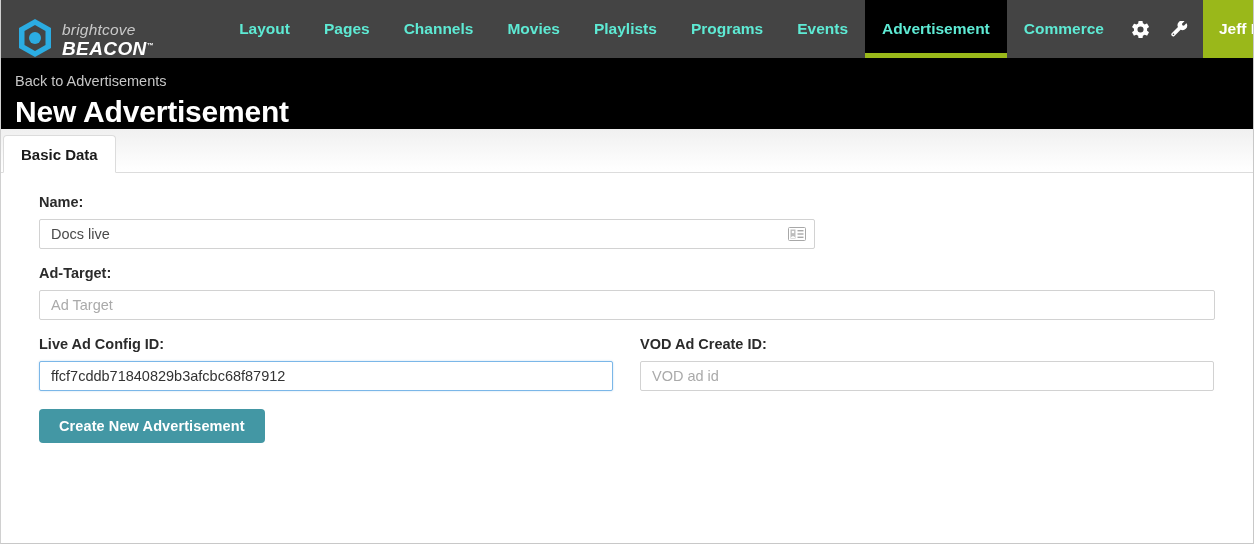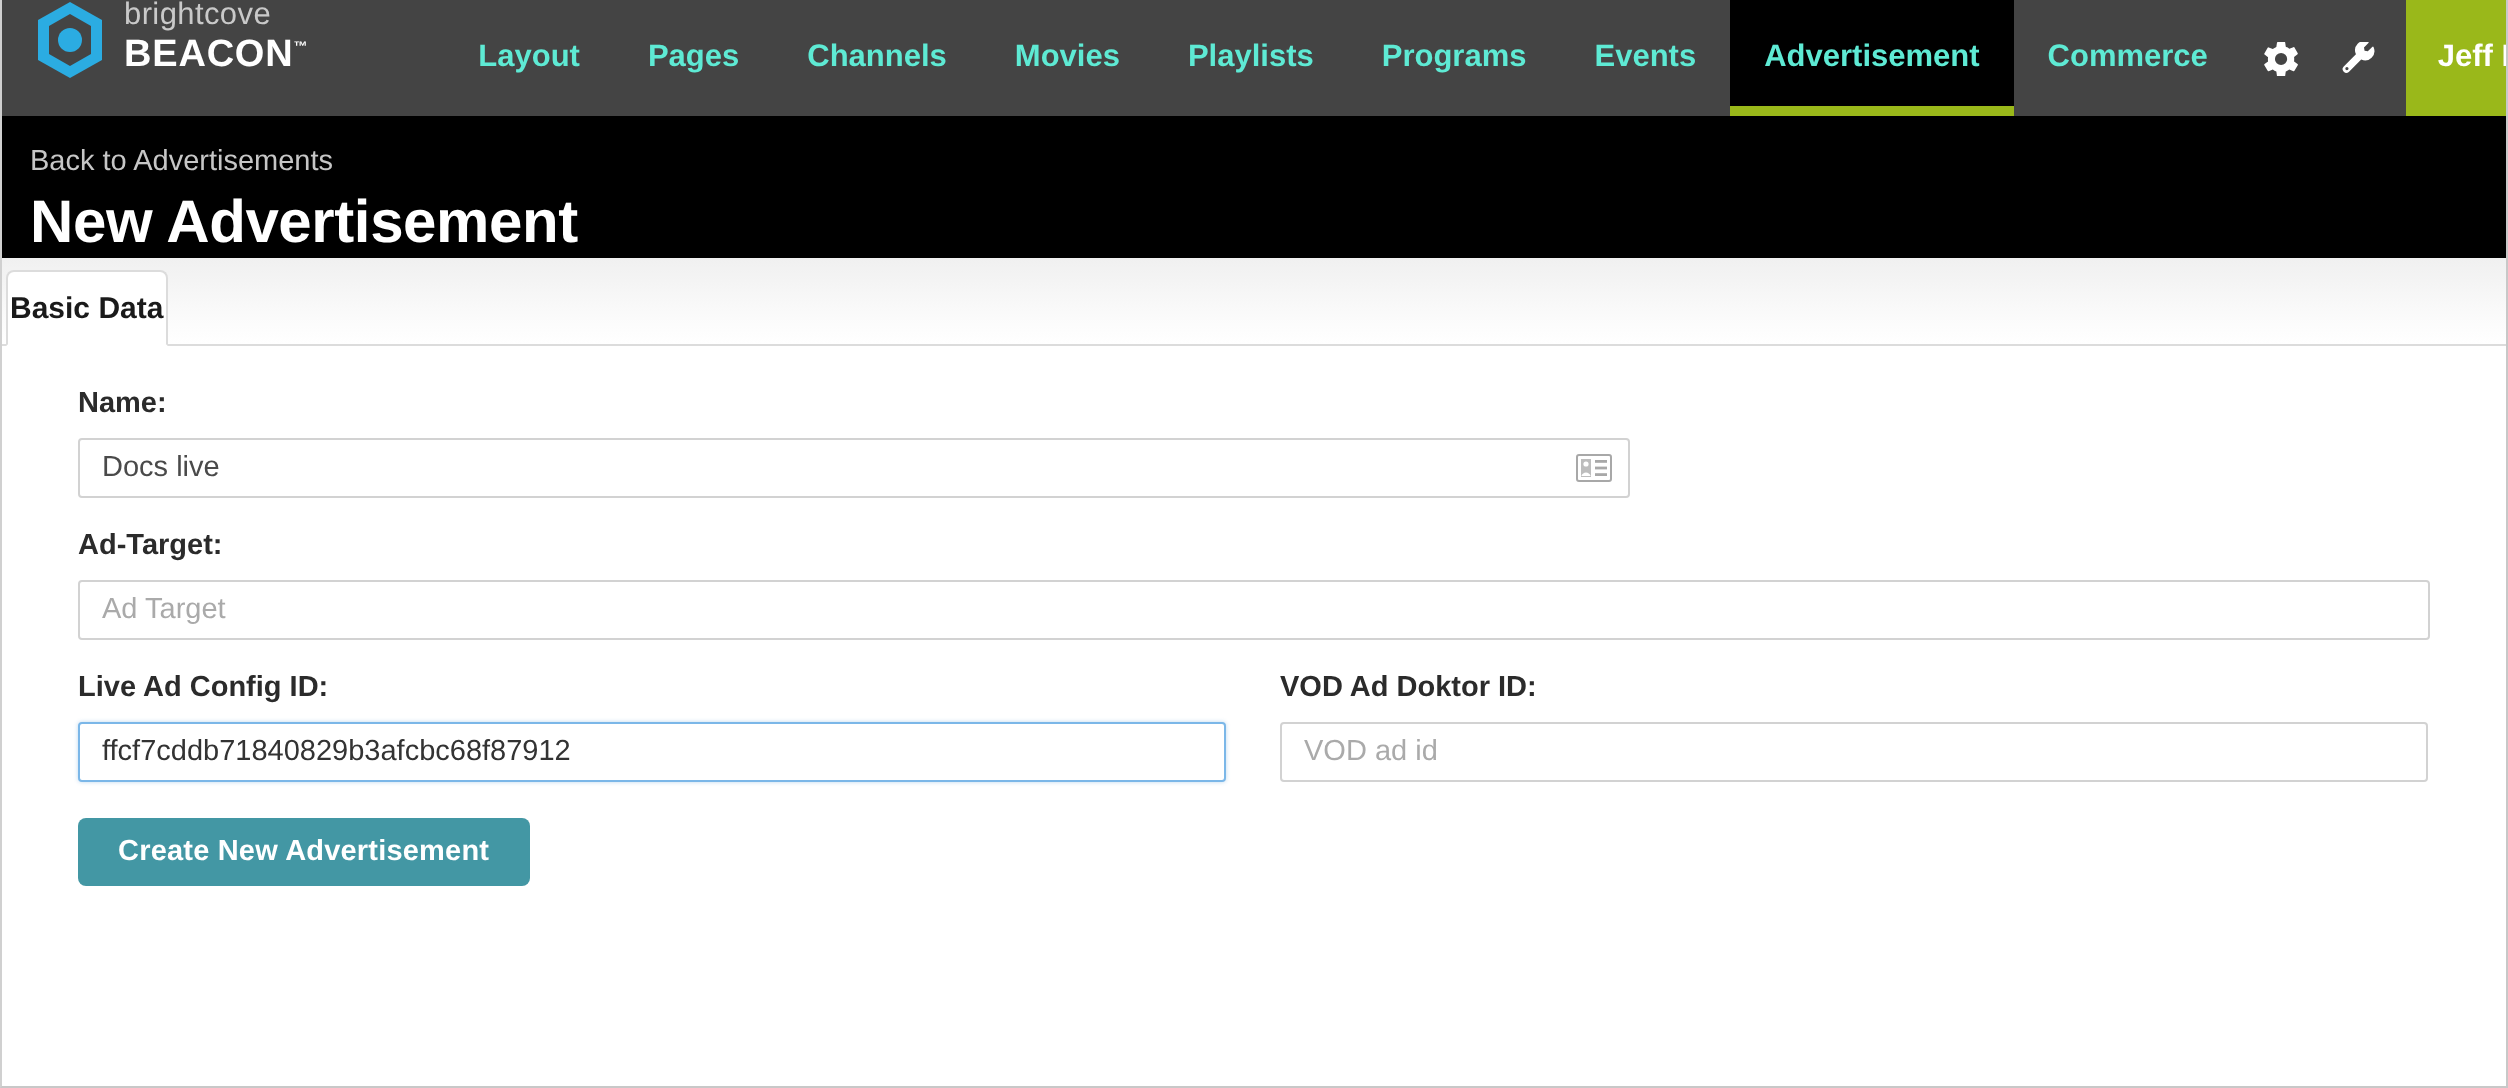--- a/index.html
+++ b/index.html
@@ -28,24 +28,25 @@
     position: relative;
     height: 58px;
     background: #444444;
     display: flex;
     align-items: stretch;
     overflow: hidden;
   }
 
   .brand {
     display: flex;
-    align-items: flex-start;
+    align-items: flex-end;
     padding-left: 16px;
     padding-right: 10px;
     flex: 0 0 auto;
+    font-style: italic;
   }
 
   .logo-mark {
     width: 36px;
     height: 40px;
     flex: 0 0 auto;
     margin-right: 9px;
   }
 
   .brand-text {
@@ -158,21 +159,21 @@
     border-bottom: 1px solid #dcdcdc;
     padding-left: 2px;
     display: flex;
     align-items: flex-end;
   }
   .tab {
     position: relative;
     height: 38px;
     display: flex;
     align-items: center;
-    padding: 0 1px;
+    padding: 0 17px;
     font-size: 15px;
     font-weight: bold;
     color: #1a1a1a;
     background: #ffffff;
     border: 1px solid #dcdcdc;
     border-bottom: 1px solid #ffffff;
     border-radius: 4px 4px 0 0;
     margin-bottom: -1px;
     cursor: pointer;
     white-space: nowrap;
@@ -385,21 +386,21 @@
     
     <div class="form-row mt-row">
       <div class="field w-half">
         <label class="field-label">Live Ad Config ID:</label>
         <div class="input-wrap">
           <input class="text-input focused" type="text" value="ffcf7cddb71840829b3afcbc68f87912" style="">
         </div>
       </div>
 
       <div class="field w-half gap-vod">
-        <label class="field-label">VOD Ad Doktor ID:</label>
+        <label class="field-label">VOD Ad Create ID:</label>
         <div class="input-wrap">
           <input class="text-input" type="text" placeholder="VOD ad id" style="">
         </div>
       </div>
     </div>
 
     
     <button class="create-btn">Create New Advertisement</button>
   </div>
 

